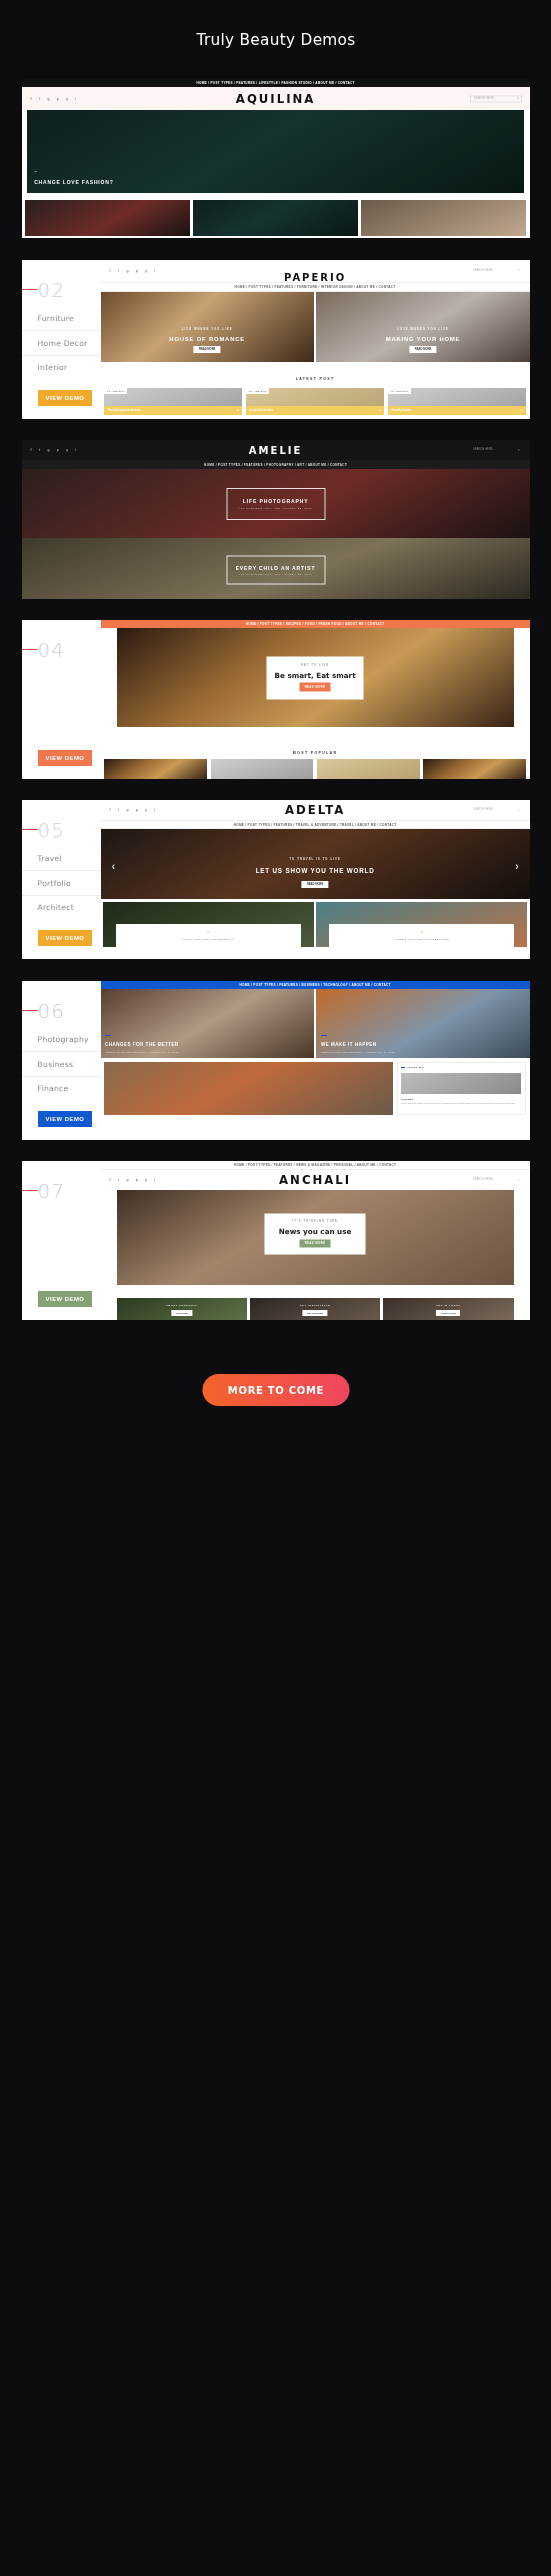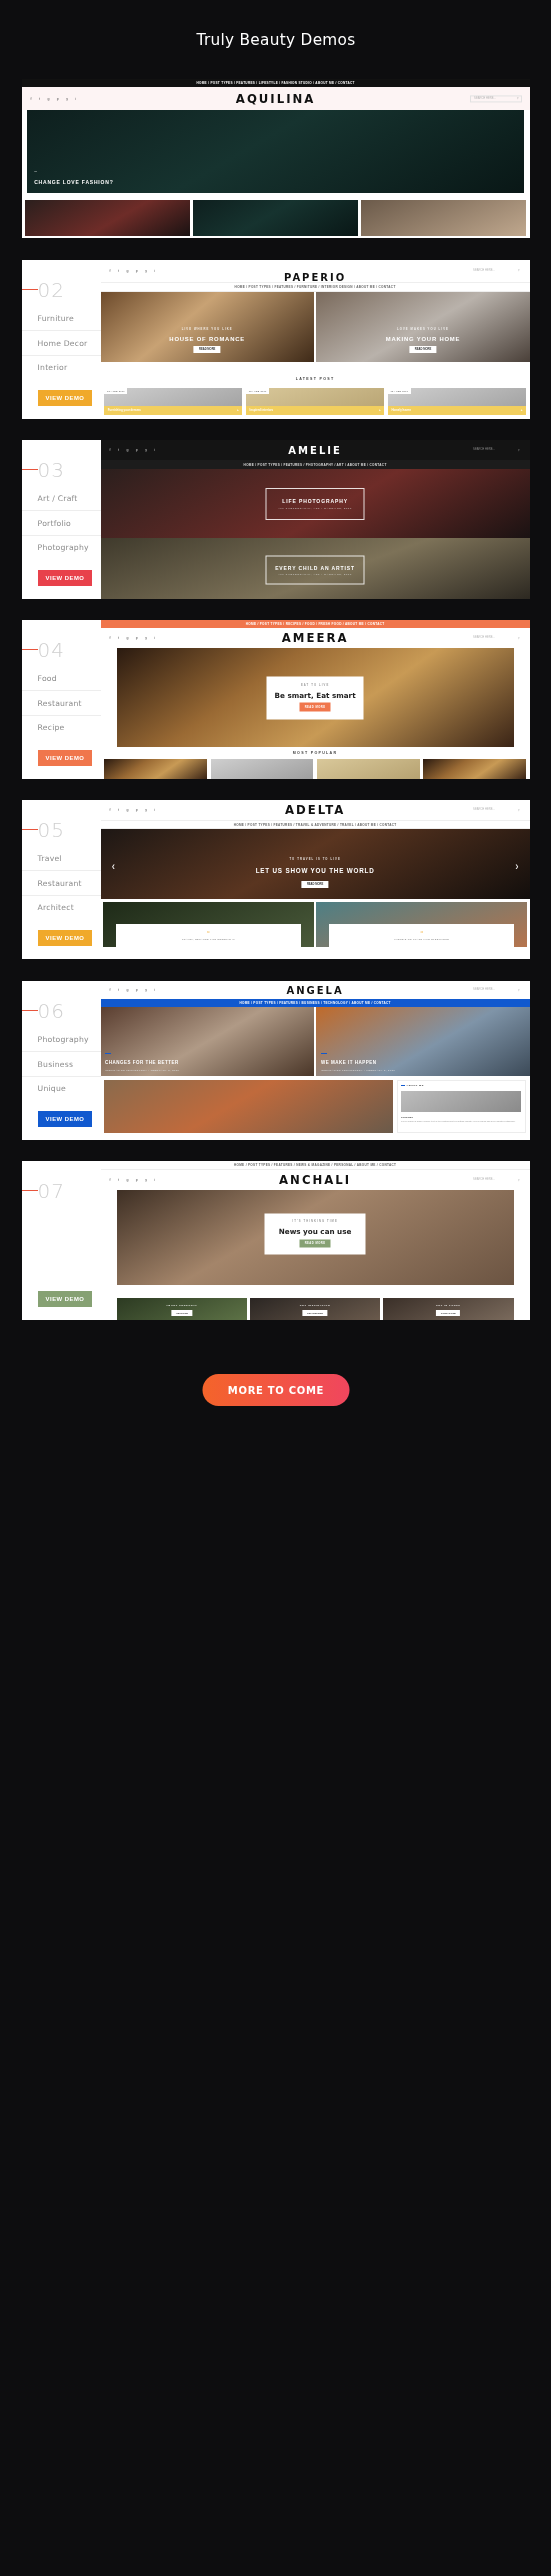--- a/index.html
+++ b/index.html
@@ -240,30 +240,20 @@
         <div class="postcap" style="background:#f2cf5e;">
             <span>Homely haven</span>
             <span>+</span>
           </div>
       </div>
     </div>
   </div>
 </div>
 
 <div class="card" style="top:440px; height:159px;">
-  <div class="meta">
-    <div class="redline"></div>
-    <div class="num">03</div>
-    <div class="tags">
-      <div class="tag">Art / Craft</div>
-      <div class="tag">Portfolio</div>
-      <div class="tag">Photography</div>
-    </div>
-    <div class="demo-btn" style="background:#e8414b;">VIEW DEMO</div>
-  </div>
   <div class="preview">
     <div class="brandrow" style="background:#141414; height:20px;">
       <div class="socials" style="color:#ccc;">f &nbsp;t &nbsp;g &nbsp;p &nbsp;y &nbsp;i</div>
       <div class="brand" style="color:#fff; font-size:10px;">AMELIE</div>
       <div class="searchbox" style="border:none; color:#888;">
         <span>SEARCH HERE...</span>
         <span>⚲</span>
       </div>
     </div>
     <div class="topbar" style="background:#1c1c1c; height:9px;">
@@ -283,38 +273,25 @@
         <div class="fb-meta">ALL PHOTOGRAPHY, ART / MARCH 28, 2016</div>
       </div>
     </div>
   </div>
 </div>
 
 <div class="card" style="top:620px; height:159px;">
   <div class="meta">
     <div class="redline"></div>
     <div class="num">04</div>
-    <div class="tags">
-      <div class="tag">Food</div>
-      <div class="tag">Restaurant</div>
-      <div class="tag">Recipe</div>
-    </div>
     <div class="demo-btn" style="background:#f0764c;">VIEW DEMO</div>
   </div>
   <div class="preview">
     <div class="topbar" style="background:#f0764c;">
       <div class="navtxt" style="color:#fff;">HOME  /  POST TYPES  /  RECIPES  /  FOOD  /  FRESH FOOD  /  ABOUT ME  /  CONTACT</div>
-    </div>
-    <div class="brandrow" style="background:#fff; height:20px;">
-      <div class="socials">f &nbsp;t &nbsp;g &nbsp;p &nbsp;y &nbsp;i</div>
-      <div class="brand" style="color:#111;">AMEERA</div>
-      <div class="searchbox" style="border:none;">
-        <span>SEARCH HERE...</span>
-        <span>⚲</span>
-      </div>
     </div>
     <div class="hero" style="height:99px; margin:0 16px;">
       <div class="ph ph-food"></div>
       <div class="whitecard" style="left:50%; top:50%; transform:translate(-50%,-50%); width:97px; height:43px; gap:3.6px;">
         <div class="wc-kicker">EAT TO LIVE</div>
         <div class="wc-title">Be smart, Eat smart</div>
         <div class="wc-btn" style="background:#f0764c;">READ MORE</div>
       </div>
     </div>
     <div class="sectlabel" style="top:131px;">MOST POPULAR</div>
@@ -334,21 +311,21 @@
     </div>
   </div>
 </div>
 
 <div class="card" style="top:800px; height:159px;">
   <div class="meta">
     <div class="redline"></div>
     <div class="num">05</div>
     <div class="tags">
       <div class="tag">Travel</div>
-      <div class="tag">Restaurant</div>
+      <div class="tag">Portfolio</div>
       <div class="tag">Architect</div>
     </div>
     <div class="demo-btn" style="background:#f0a92b;">VIEW DEMO</div>
   </div>
   <div class="preview">
     <div class="brandrow" style="background:#fff; height:20px;">
       <div class="socials">f &nbsp;t &nbsp;g &nbsp;p &nbsp;y &nbsp;i</div>
       <div class="brand" style="color:#111;">ADELTA</div>
       <div class="searchbox" style="border:none;">
         <span>SEARCH HERE...</span>
@@ -387,33 +364,25 @@
   </div>
 </div>
 
 <div class="card" style="top:981px; height:159px;">
   <div class="meta">
     <div class="redline"></div>
     <div class="num">06</div>
     <div class="tags">
       <div class="tag">Photography</div>
       <div class="tag">Business</div>
-      <div class="tag">Unique</div>
+      <div class="tag">Finance</div>
     </div>
     <div class="demo-btn" style="background:#1159cf;">VIEW DEMO</div>
   </div>
   <div class="preview">
-    <div class="brandrow" style="background:#fff; height:18px;">
-      <div class="socials">f &nbsp;t &nbsp;g &nbsp;p &nbsp;y &nbsp;i</div>
-      <div class="brand sm" style="color:#111;">ANGELA</div>
-      <div class="searchbox" style="border:none;">
-        <span>SEARCH HERE...</span>
-        <span>⚲</span>
-      </div>
-    </div>
     <div class="topbar" style="background:#1159cf; height:8px;">
       <div class="navtxt" style="color:#fff;">HOME  /  POST TYPES  /  FEATURES  /  BUSINESS  /  TECHNOLOGY  /  ABOUT ME  /  CONTACT</div>
     </div>
     <div style="display:flex; gap:2.7px; height:69px;">
       <div class="hero" style="flex:1;">
         <div class="ph ph-office"></div>
         <div style="position:absolute;left:4.5px;bottom:21.6px;width:6.3px;height:1.8px;background:#1159cf;"></div>
         <div class="ovl-title">CHANGES FOR THE BETTER</div>
         <div class="ovl-meta">INSPIRATION TECHNOLOGY / FEBRUARY 2, 2016</div>
       </div>

